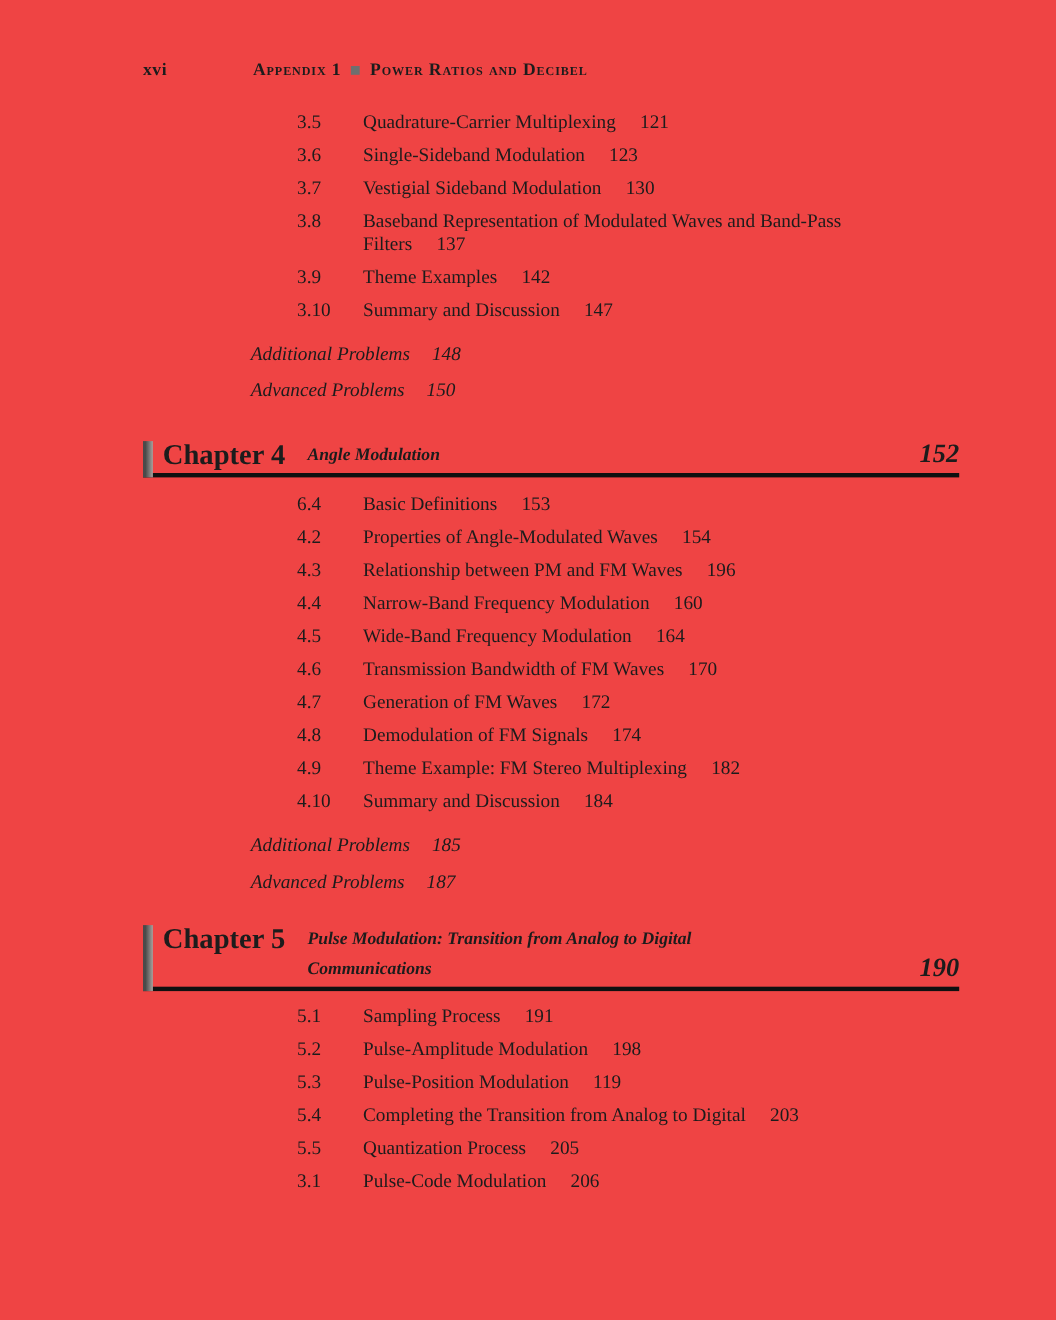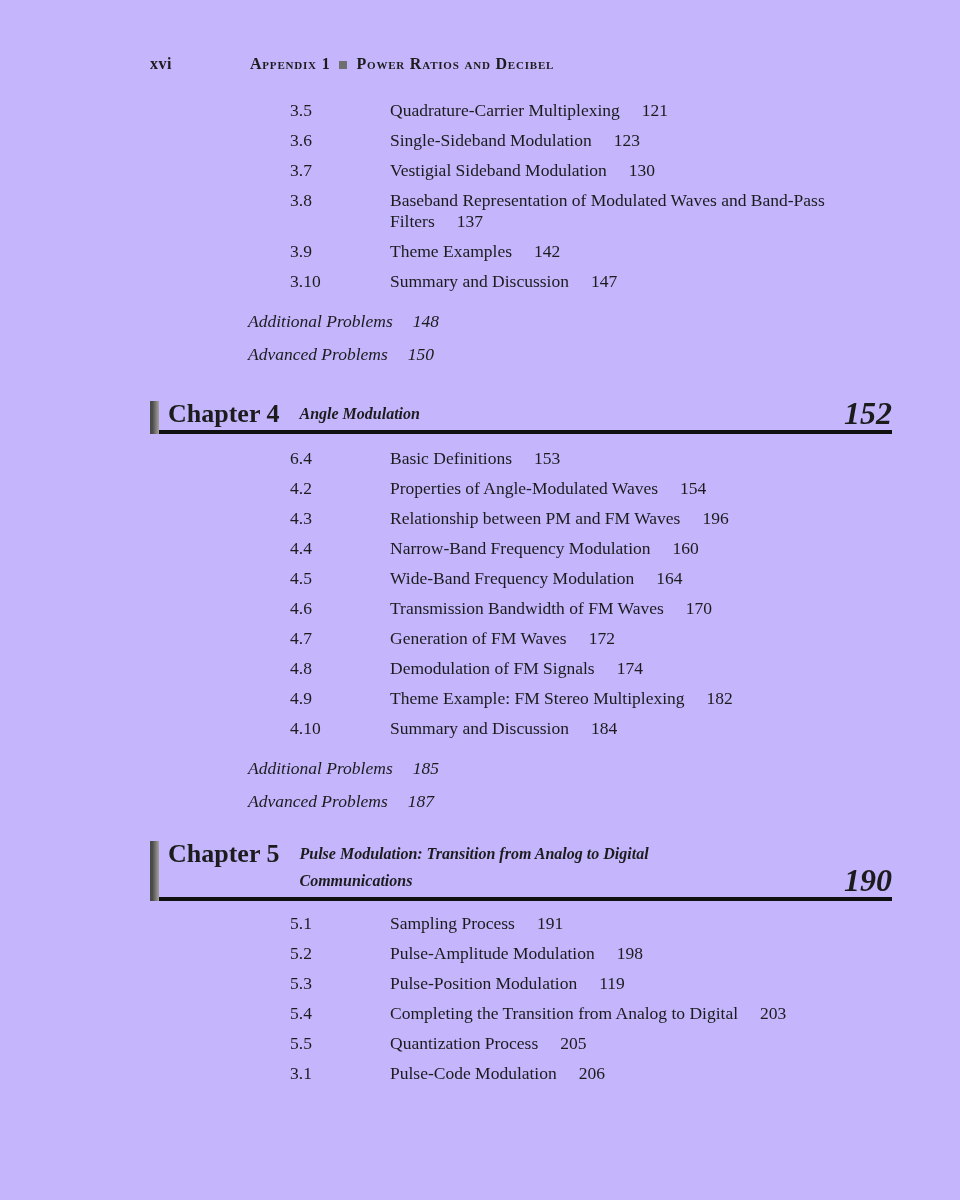--- a/index.html
+++ b/index.html
@@ -1,27 +1,26 @@
 <!DOCTYPE html>
 <html><head>
 <meta charset="utf-8">
 <style>
   html, body { margin: 0; padding: 0; background: #e8e8e8; }
   .page {
     position: relative;
     width: 960px;
     height: 1200px;
     margin: 0 auto;
-    background: #c4b5fd;
+    background: #ef4444;
     color: #1c1c1c;
     font-family: "Liberation Serif", "DejaVu Serif", serif;
     overflow: hidden;
     box-sizing: border-box;
     padding-top: 54px;
-    padding-left: 20px;
   }
 
   
   .running-head {
     display: flex;
     align-items: baseline;
     margin-left: 130px;
     font-weight: bold;
     font-size: 16px;
     line-height: 20px;
@@ -44,21 +43,20 @@
     vertical-align: middle;
   }
 
   
   .sections { margin-top: 26px; }
   .sec-row {
     display: flex;
     margin: 0 0 9px 270px;
     font-size: 17.5px;
     line-height: 21px;
-    gap: 40px;
   }
   .sec-num { flex: none; width: 60px; }
   .sec-text { display: inline-block; max-width: 478px; }
   .sec-page { margin-left: 22px; white-space: nowrap; }
 
   
   .problems { margin-top: 19px; }
   .prob-row {
     margin: 0 0 12px 228px;
     font-style: italic;
@@ -99,21 +97,21 @@
     font-weight: bold;
     font-style: italic;
     font-size: 16px;
     line-height: 27px;
   }
   .chapter-title span { display: block; }
   .chapter-page {
     margin-left: auto;
     font-weight: bold;
     font-style: italic;
-    font-size: 32px;
+    font-size: 24px;
     line-height: 27px;
   }
   .ch4-block { margin-top: 33px; }
   .ch5-block { margin-top: 26px; }
   .after-ch4 { margin-top: 14px; }
   .after-ch5 { margin-top: 12px; }
 </style>
 </head>
 <body>
 

